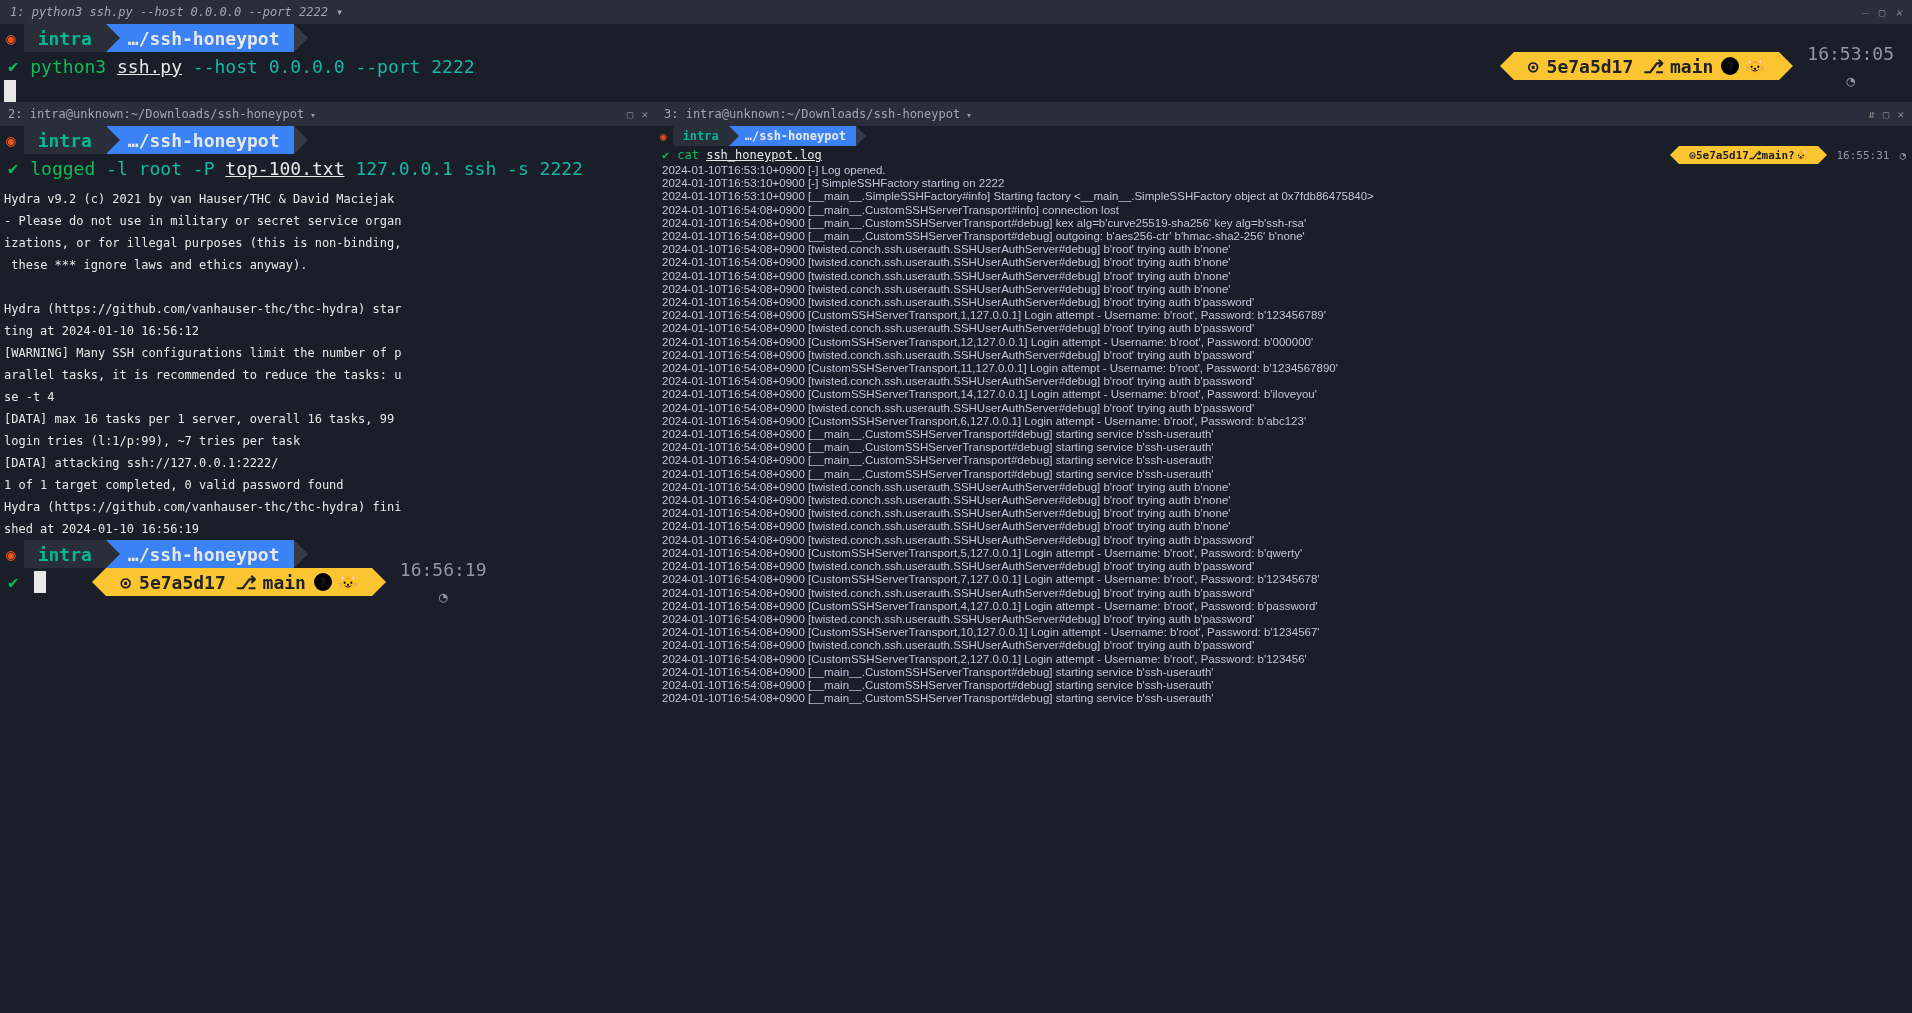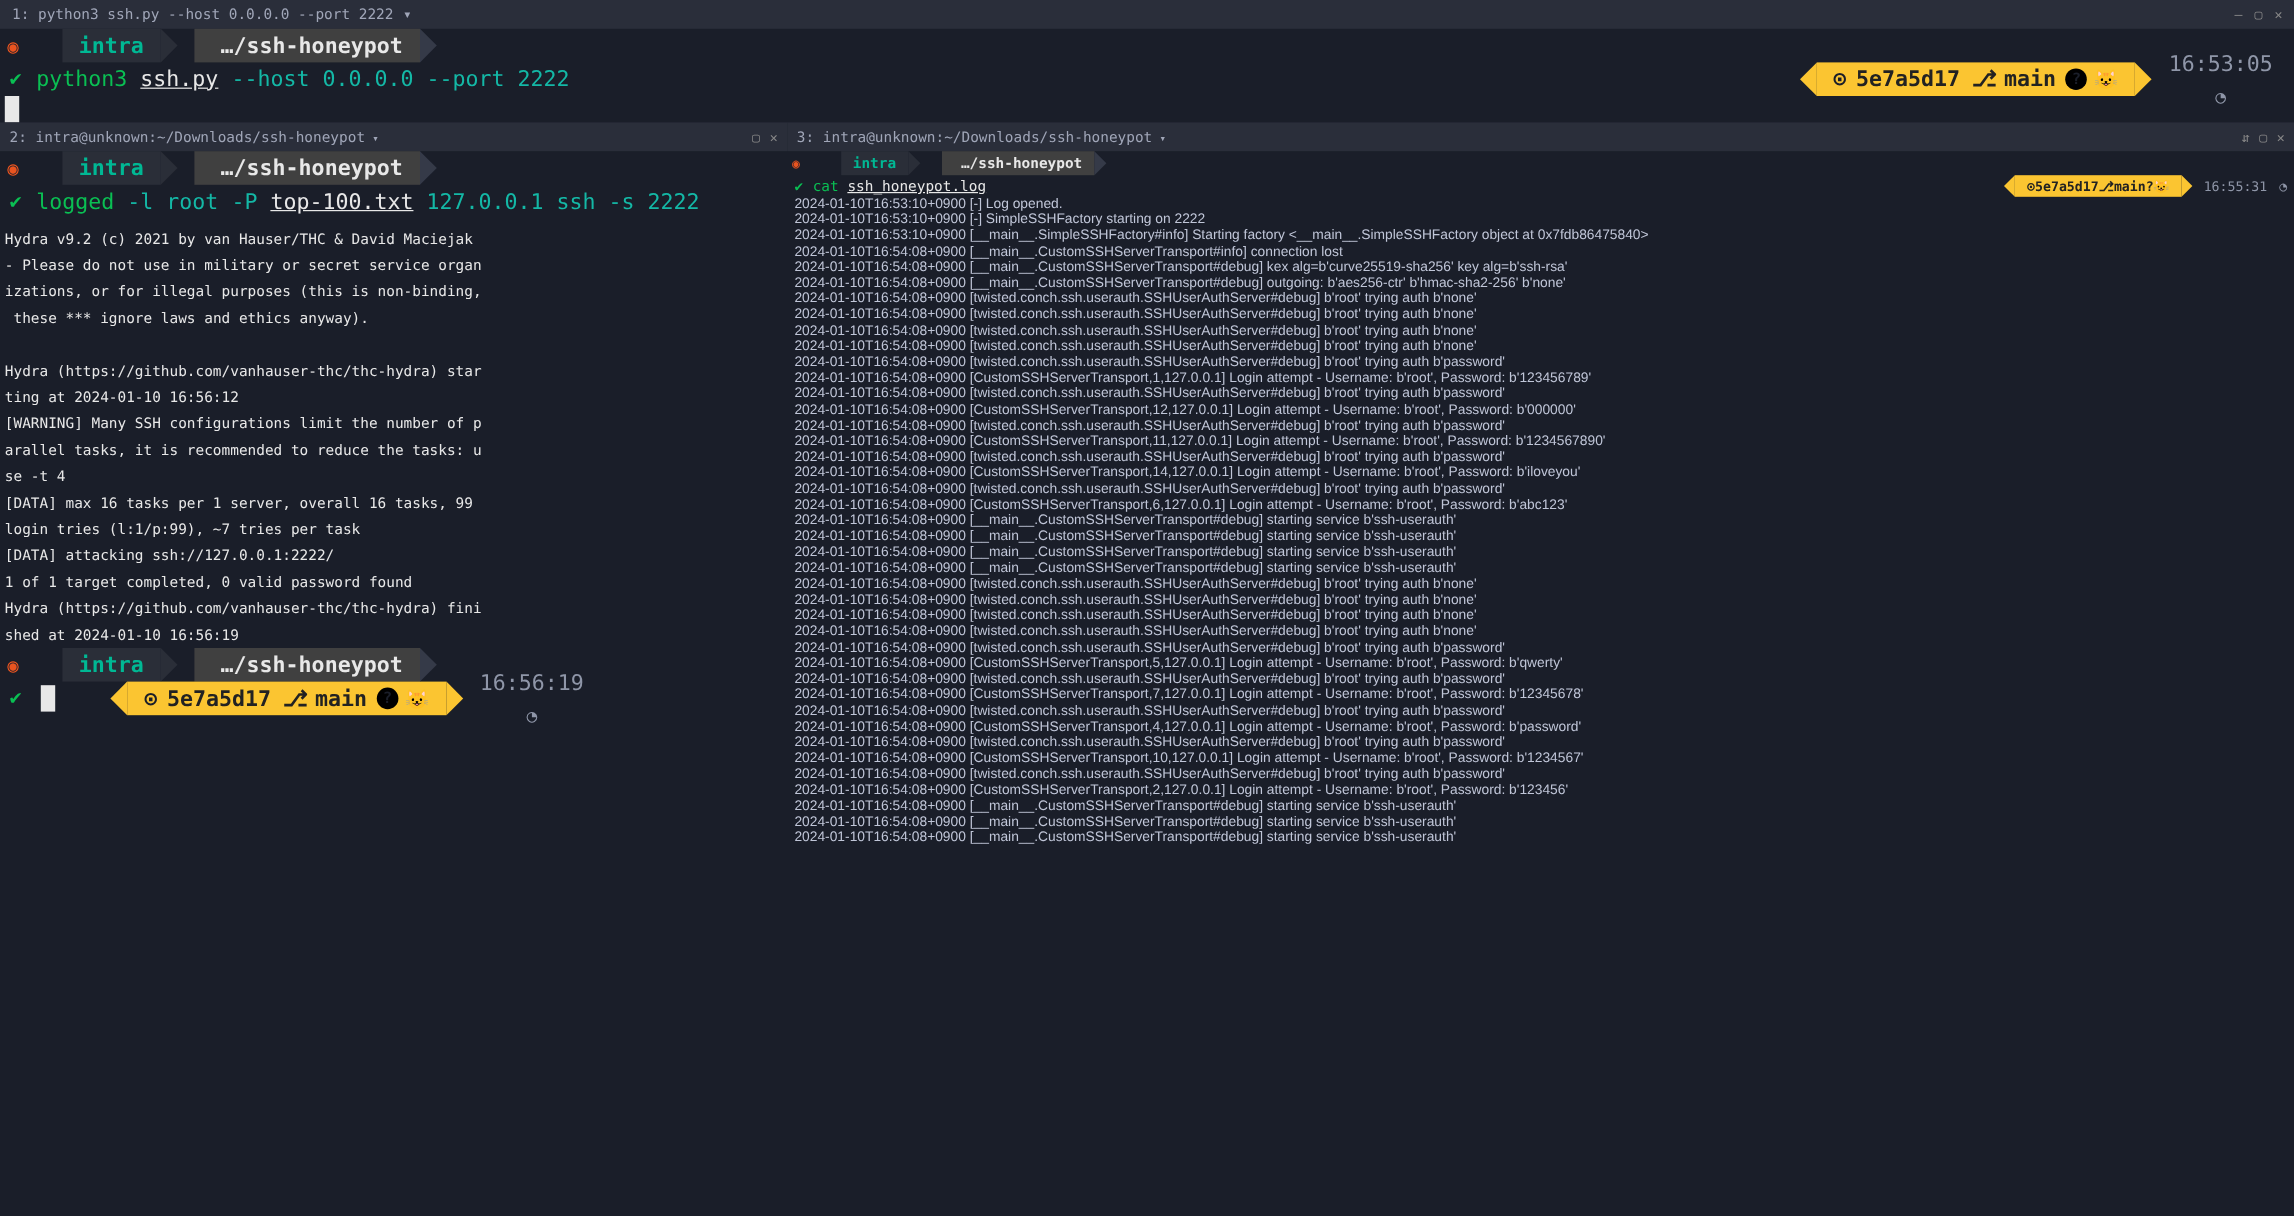--- a/index.html
+++ b/index.html
@@ -14,20 +14,21 @@
   }
   .titlebar {
     height: 24px;
     background: #2a2e3a;
     color: #a0a6b8;
     font-size: 12px;
     display: flex;
     align-items: center;
     padding: 0 10px;
     justify-content: space-between;
+    font-style: italic;
   }
   .titlebar .left { display:flex; align-items:center; gap:8px;}
   .window-ctl { display:flex; gap:10px; color:#888; font-size:11px;}
   .window-ctl span { cursor:pointer; }
   .prompt-line {
     display: flex;
     align-items: center;
     height: 28px;
     font-size: 18px;
     white-space: pre;
@@ -37,35 +38,34 @@
     font-size: 16px;
     padding: 0 8px 0 6px;
   }
   .seg {
     position: relative;
     padding: 0 14px;
     height: 100%;
     display: inline-flex;
     align-items: center;
     font-weight: bold;
-    margin-left: 28px;
   }
   .seg::after {
     content: '';
     position: absolute;
     right: -14px;
     top: 0;
     border-top: 14px solid transparent;
     border-bottom: 14px solid transparent;
     border-left: 14px solid currentColor;
     z-index: 1;
   }
   .seg-user { background:#2a2e38; color:#00b894; }
   .seg-user::after { border-left-color:#2a2e38; }
-  .seg-path { background:#404040; color:#e8e8e8; padding-left:22px;text-align:right;}
+  .seg-path { background:#3b82f6; color:#e8e8e8; padding-left:22px;text-align:right;}
   .seg-path::after { border-left-color:#353a48; }
 
   .cmd-line { display:flex; align-items:center; height:28px; font-size:18px; }
   .check-mark { color:#0abf53; padding:0 12px 0 8px; font-weight:bold; font-size:17px;}
   .cmd-text { white-space:pre; color:#14b8a6; }
   .cmd-prog { color:#0abf53; }
   .cmd-file { color:#e8e8e8; text-decoration:underline; }
 
   .out-block {
     white-space: pre;

